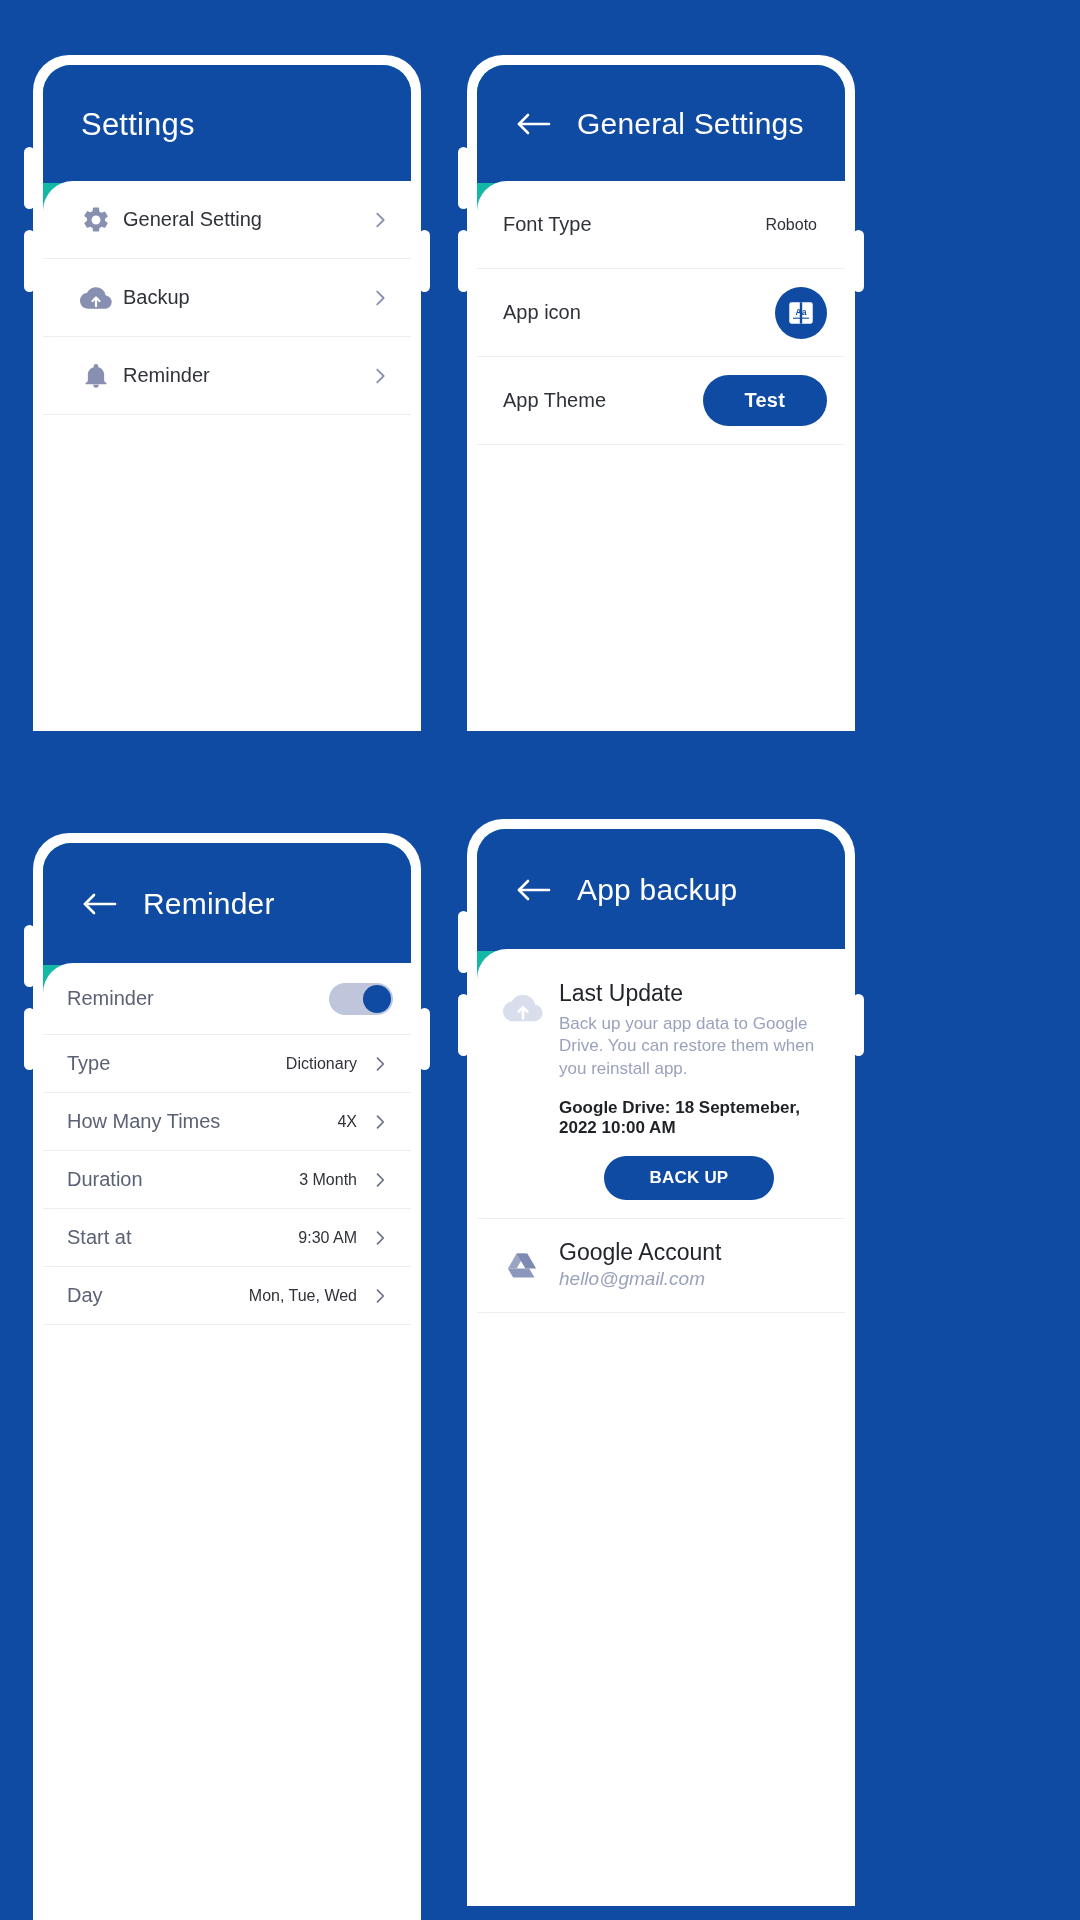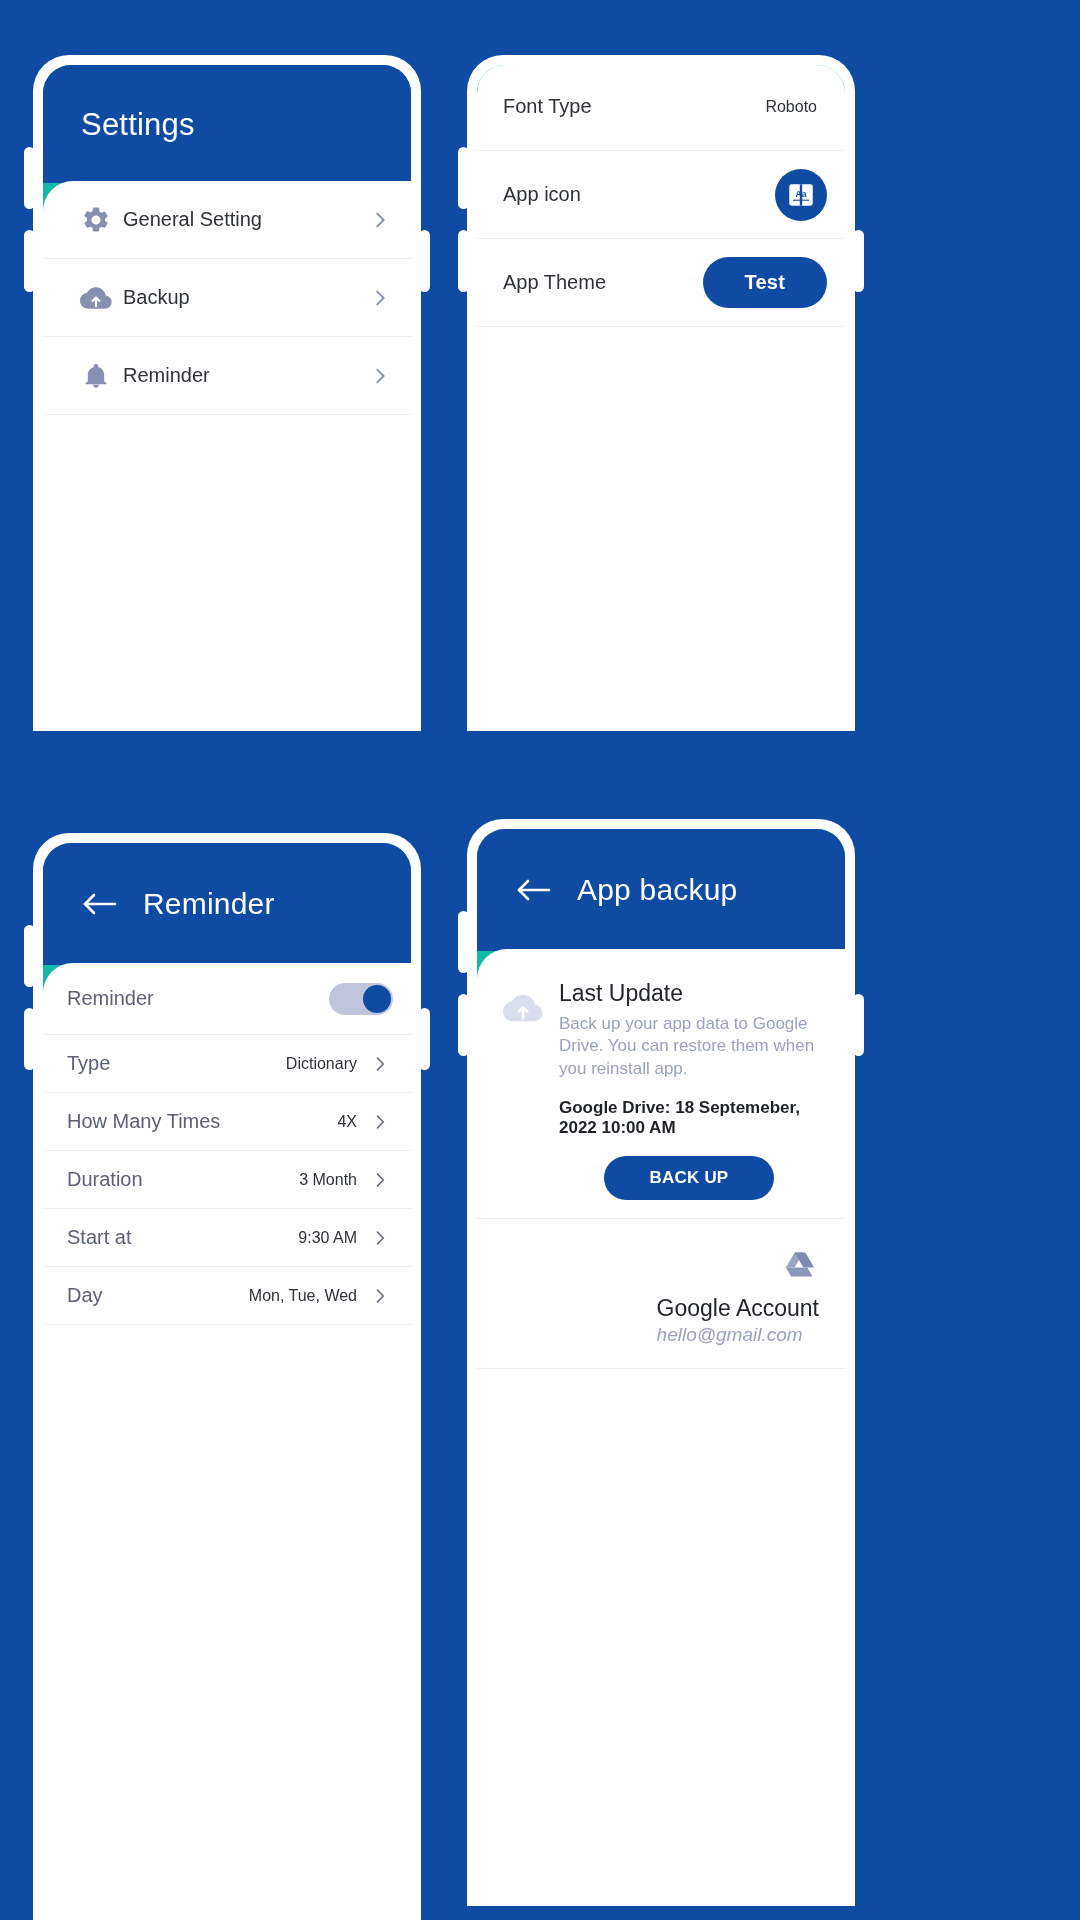--- a/index.html
+++ b/index.html
@@ -147,22 +147,21 @@
   .backup-title { font-size: 23px; color: #22252B; font-weight: 400; margin-bottom: 6px; }
   .backup-desc  { font-size: 17px; color: #9AA2BC; line-height: 1.32; }
   .backup-meta  { font-size: 17px; color: #1E2126; font-weight: 700; margin-top: 18px; }
   .backup-cta   { text-align: center; margin-top: 18px; }
   .backup-cta .pill-btn { padding: 12px 46px; font-size: 17px; }
 
   .account-block {
     display: flex;
     padding: 20px 26px 22px 26px;
     border-bottom: 1px solid #EDEDED;
-    align-items: flex-end;
-    flex-direction: column;
+    align-items: center;
   }
   .account-title { font-size: 23px; color: #22252B; margin-bottom: 2px; }
   .account-mail  { font-size: 19px; color: #9AA2BC; font-style: italic; }
 </style>
 </head>
 <body>
 
 <div id="stage">
 
   <div class="phone" style="left:33px; top:55px; width:388px; height:676px;">
@@ -223,20 +222,29 @@
       </div>
     </div>
   </div>
 
   <div class="phone" style="left:467px; top:55px; width:388px; height:676px;">
     <div class="btn-side btn-left" style="top:92px;height:62px;"></div>
     <div class="btn-side btn-left" style="top:175px;height:62px;"></div>
     <div class="btn-side btn-right" style="top:175px;height:62px;"></div>
 
     <div class="screen">
+      <div class="appbar">
+        <span class="back-arrow">
+          <svg width="38" height="28" viewBox="0 0 38 28" fill="none" stroke="#ffffff" stroke-width="2.6" stroke-linecap="round" stroke-linejoin="round">
+            <line x1="34" y1="14" x2="4" y2="14"></line>
+              <polyline points="13 5 4 14 13 23"></polyline>
+          </svg>
+        </span>
+        <span class="appbar-title">General Settings</span>
+      </div>
       <div class="sheet">
 
         <div class="row" style="height:88px;">
           <span class="row-label">Font Type</span>
           <span class="row-value">Roboto</span>
         </div>
 
         <div class="row" style="height:88px;">
           <span class="row-label">App icon</span>
           <span class="icon-badge">

